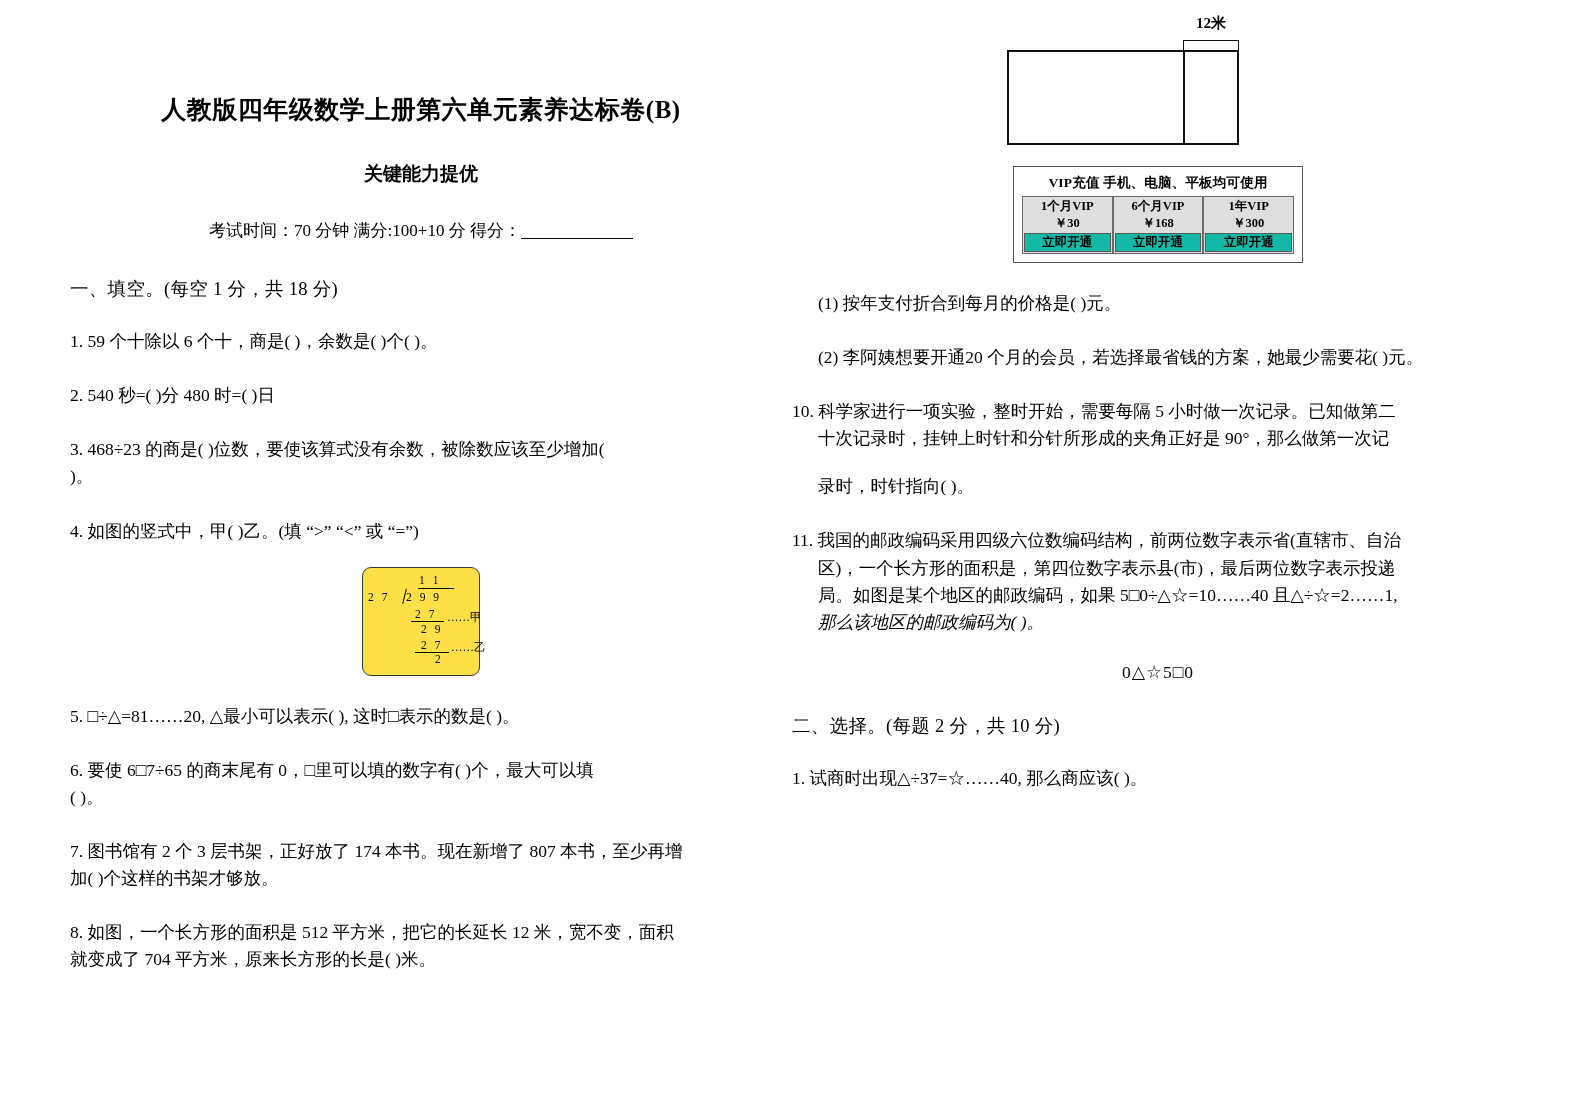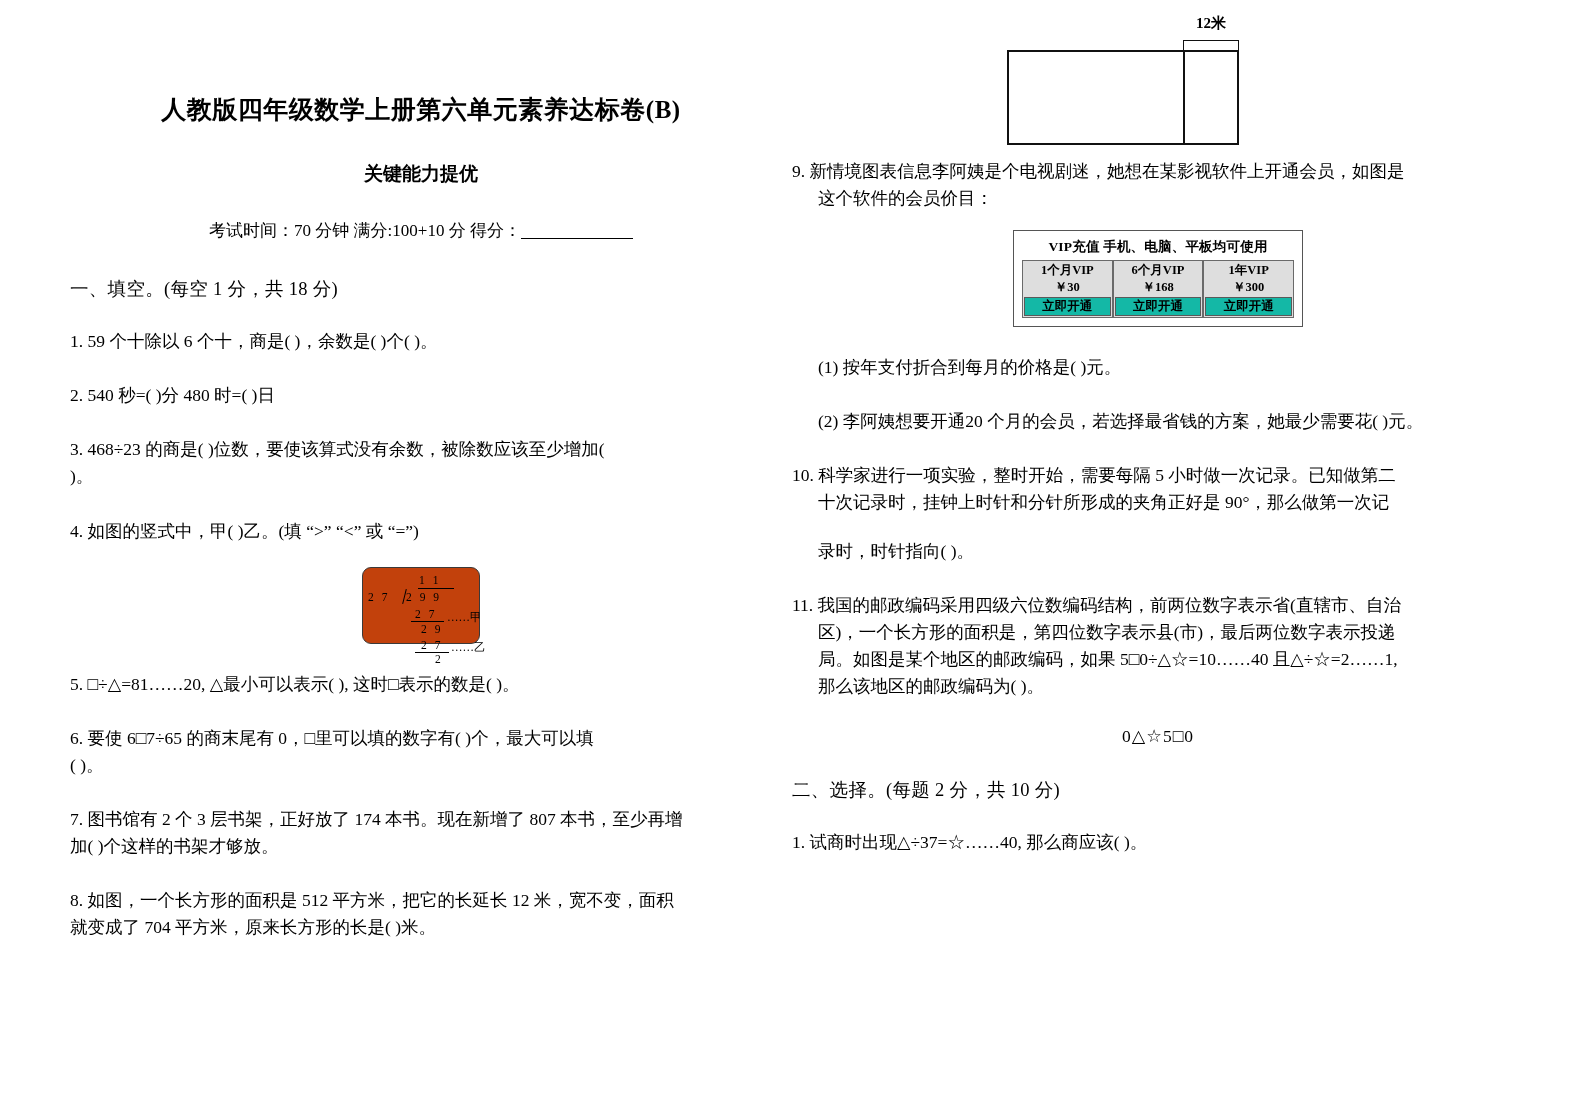--- a/index.html
+++ b/index.html
@@ -84,28 +84,28 @@
   }
 
   
   .divfig-wrap {
     display: flex;
     justify-content: center;
     margin-top: 22px;
   }
   .divfig {
     width: 118px;
-    height: 77px;
+    height: 109px;
     border: 1.4px solid #3a3a3a;
     border-radius: 9px;
     position: relative;
     box-sizing: border-box;
     font-family: "Liberation Serif", serif;
     font-size: 11.5px;
-    background: #c2410c;
+    background: #fde047;
   }
   .divfig span {
     position: absolute;
     white-space: nowrap;
     letter-spacing: 2.5px;
   }
   .divfig .rule {
     position: absolute;
     border-top: 1px solid #000;
     height: 0;
@@ -288,24 +288,20 @@
   <div class="col col-right">
 
     <div style="height:18px;"></div>
     <div class="rectfig">
       <div class="rect-main"></div>
       <div class="rect-div"></div>
       <div class="rect-brace"></div>
       <div class="rect-label">12米</div>
     </div>
 
-    <div class="q" style="margin-top:10px;">
-      <div>9. 新情境图表信息李阿姨是个电视剧迷，她想在某影视软件上开通会员，如图是</div>
-      <div class="hang2" style="padding-left:26px; text-indent:0;">这个软件的会员价目：</div>
-    </div>
 
     <div class="vipfig-wrap">
       <div class="vipfig">
         <div class="vip-head">VIP充值  手机、电脑、平板均可使用</div>
         <div class="vip-cards">
           <div class="vip-card">
             <div class="vip-name">1个月VIP</div>
             <div class="vip-price">￥30</div>
             <div class="vip-btn">立即开通</div>
           </div>
@@ -330,21 +326,21 @@
     <div class="q">
       <div>10. 科学家进行一项实验，整时开始，需要每隔 5 小时做一次记录。已知做第二</div>
       <div style="padding-left:26px;">十次记录时，挂钟上时针和分针所形成的夹角正好是 90°，那么做第一次记</div>
       <div style="padding-left:26px;margin-top:21px;">录时，时针指向(        )。</div>
     </div>
 
     <div class="q">
       <div>11. 我国的邮政编码采用四级六位数编码结构，前两位数字表示省(直辖市、自治</div>
       <div style="padding-left:26px;">区)，一个长方形的面积是，第四位数字表示县(市)，最后两位数字表示投递</div>
       <div style="padding-left:26px;">局。如图是某个地区的邮政编码，如果 5□0÷△☆=10……40 且△÷☆=2……1,</div>
-      <div style="padding-left:26px;">那么该地区的邮政编码为(            )。</div>
+      <div style="padding-left:26px;font-style:italic;">那么该地区的邮政编码为(            )。</div>
     </div>
 
     <div class="postal-code">0△☆5□0</div>
 
     <div class="section-head" style="margin-top:30px;">二、选择。(每题 2 分，共 10 分)</div>
 
     <div class="q">1. 试商时出现△÷37=☆……40, 那么商应该(      )。</div>
 
   </div>
 

